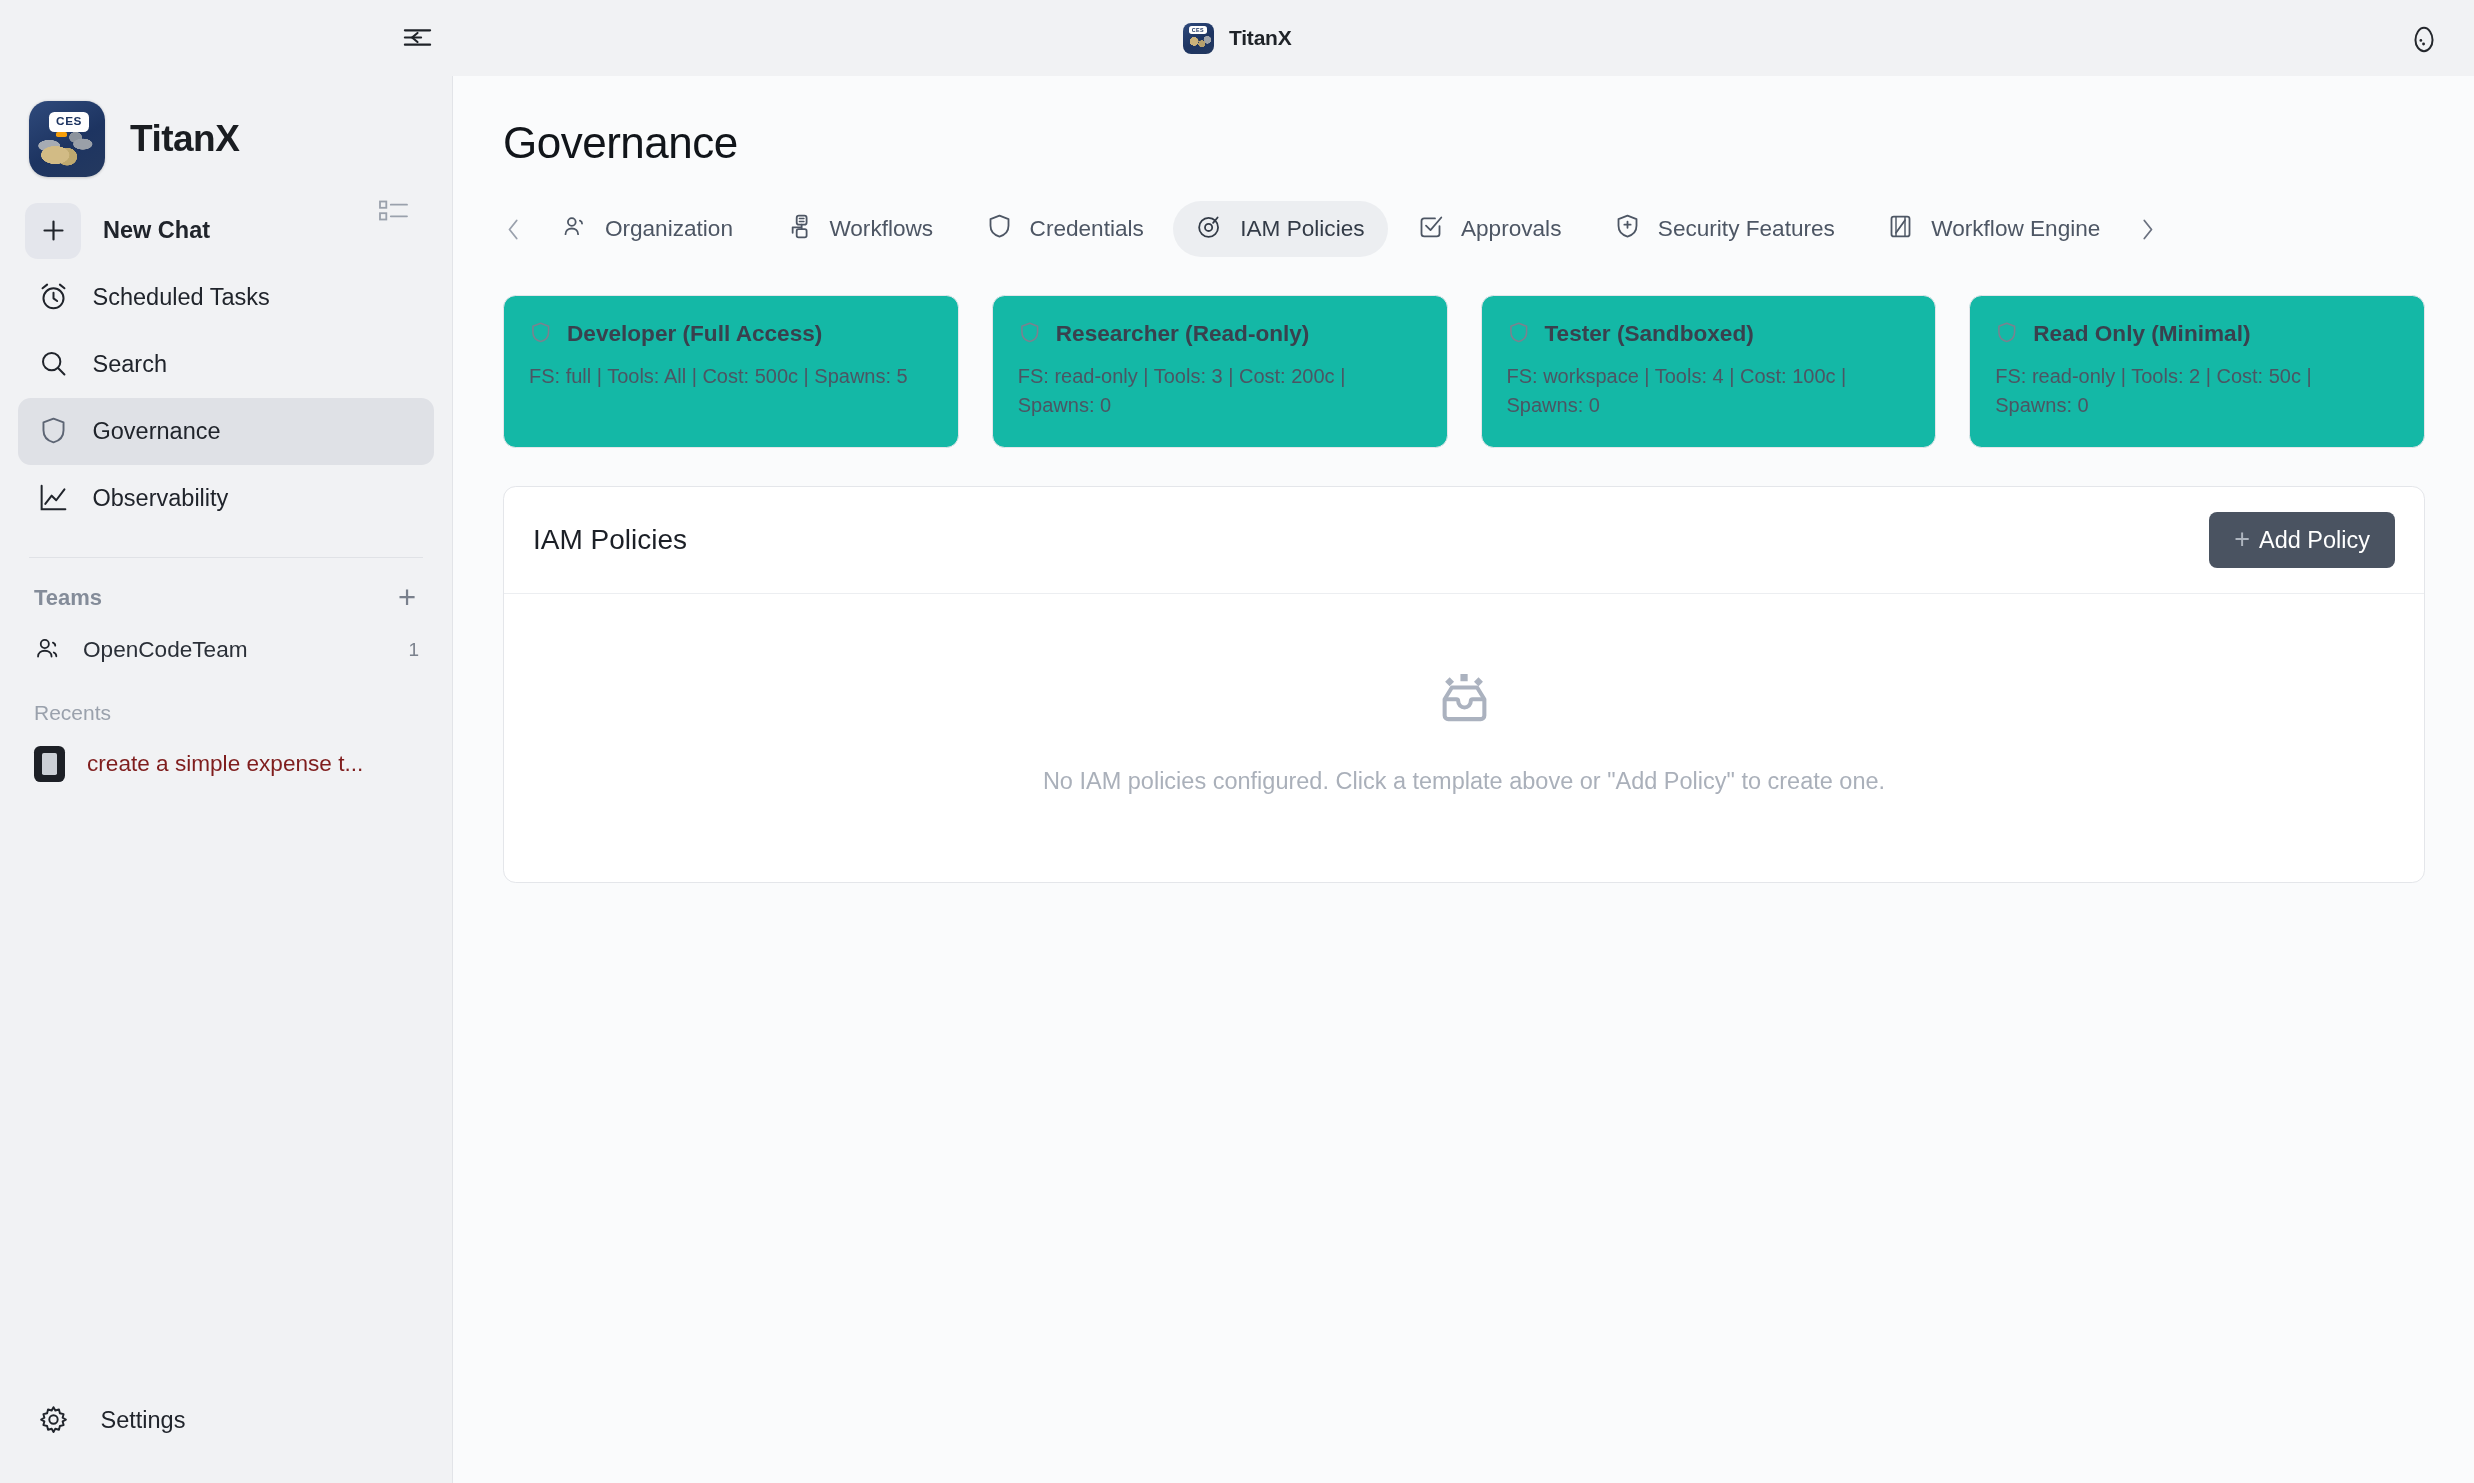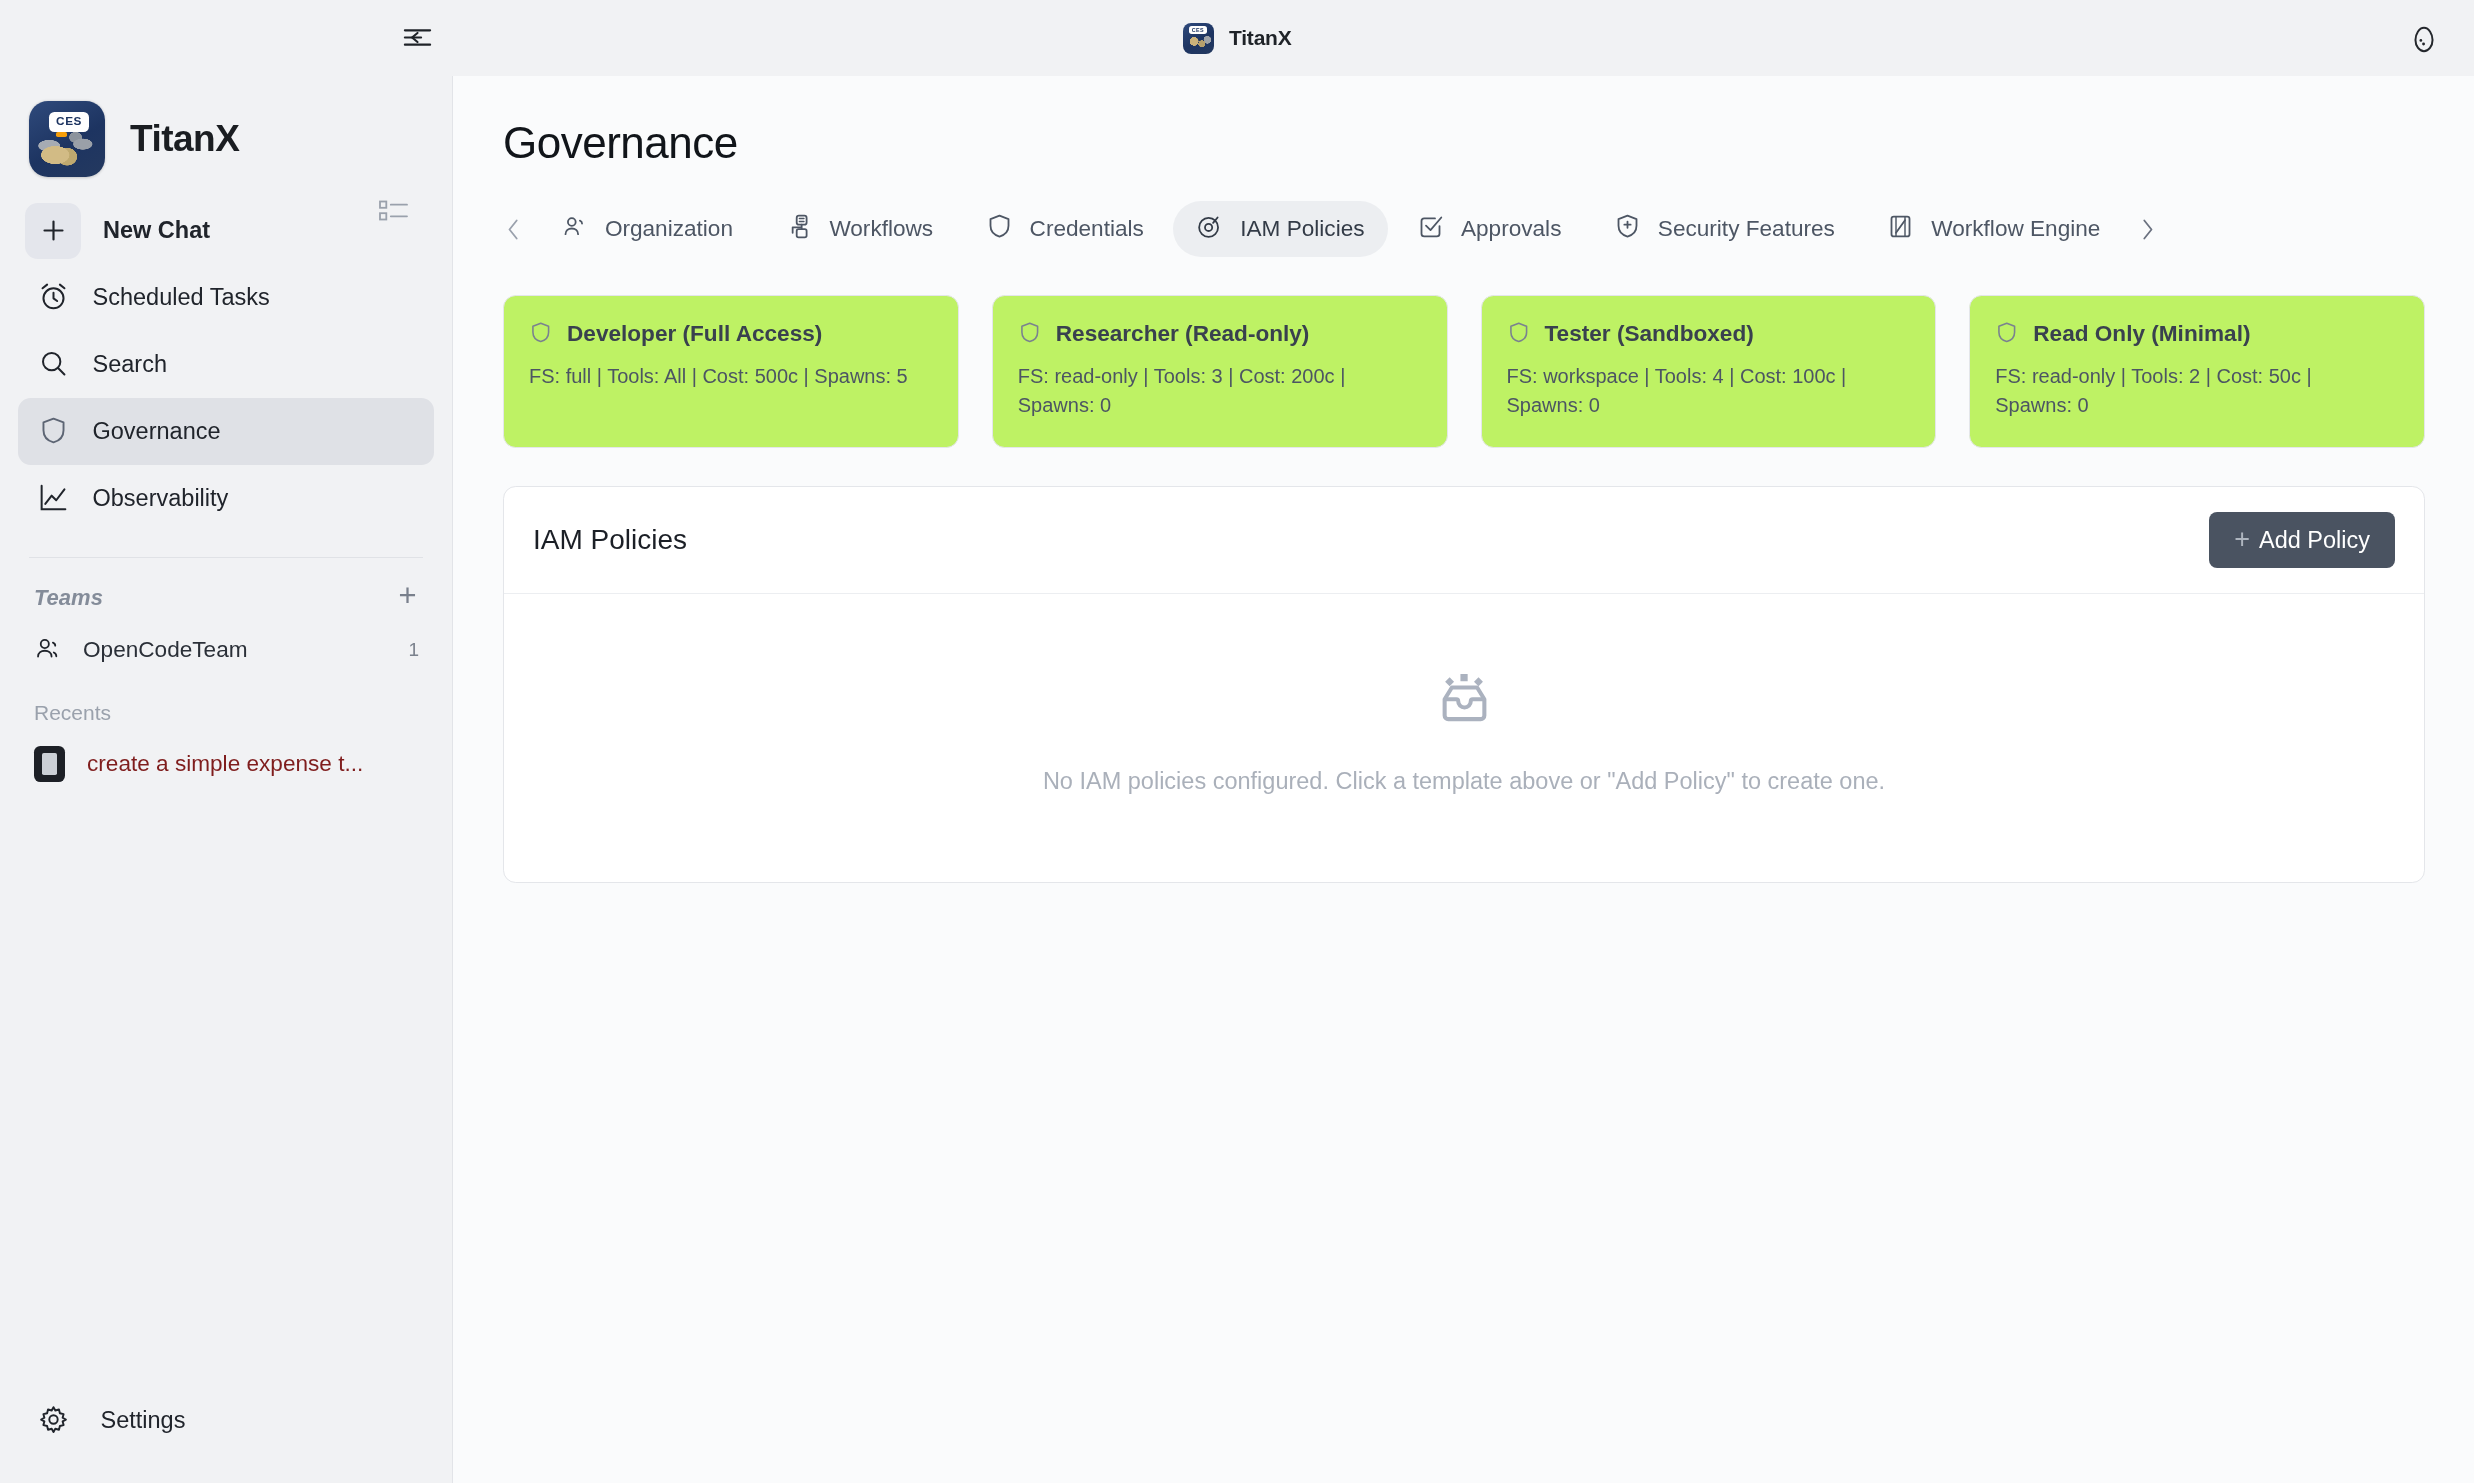--- a/index.html
+++ b/index.html
@@ -102,23 +102,22 @@
     display: flex; align-items: center; justify-content: center;
     margin-left: -12.7px;
   }
   .nav-row.newchat .label { font-weight: 600; margin-left: -1.8px; }
   .newchat-wrap { display:flex; justify-content:space-between; padding-right: 25px; }
   .list-toggle { cursor: pointer; width: 31px; height: 31px; }
 
   .divider { height: 0.9px; background: #e0e2e6; margin: 25px 29px 0 29px; }
 
   .section-head {
-    display: flex; align-items: flex-start; justify-content: space-between;
+    display: flex; align-items: center; justify-content: space-between;
     padding: 27px 36px 11px 34px;
-    font-style: italic;
   }
   .section-head .title { font-size: 22px; font-weight: 700; color: #848c99; }
   .section-head .plus { cursor: pointer; font-size: 31px; color: #79808c; line-height: 22px; }
   .section-sub {
     padding: 23.5px 36px 9px 34px;
     font-size: 21px; color: #9aa1ac;
   }
   .team-row {
     display: flex; align-items: center; gap: 22px;
     height: 56px; padding: 0 33px 0 34px; cursor: pointer;
@@ -169,21 +168,21 @@
   }
   .tab.active { background: #eceef1; color: #333b47; }
   .tab svg { flex: none; }
 
   .templates {
     display: flex; gap: 33px;
     padding: 38px 50px 0 50px;
   }
   .tpl-card {
     flex: 1 1 0; min-width: 0;
-    background: #bef264; border: 0.9px solid #e4e6ea; border-radius: 12.7px;
+    background: #14b8a6; border: 0.9px solid #e4e6ea; border-radius: 12.7px;
     padding: 25px 43px 27px 25px;
     min-height: 128px; cursor: pointer;
   }
   .tpl-head { display: flex; align-items: center; gap: 14.5px; margin-bottom: 14.5px; }
   .tpl-name { font-size: 22.6px; font-weight: 600; color: #39414e; }
   .tpl-meta { font-size: 20px; color: #4c5563; line-height: 1.45; }
 
   .panel {
     margin: 38px 50px 0 50px;
     background: #fff; border: 0.9px solid #e4e6ea; border-radius: 12.7px;

